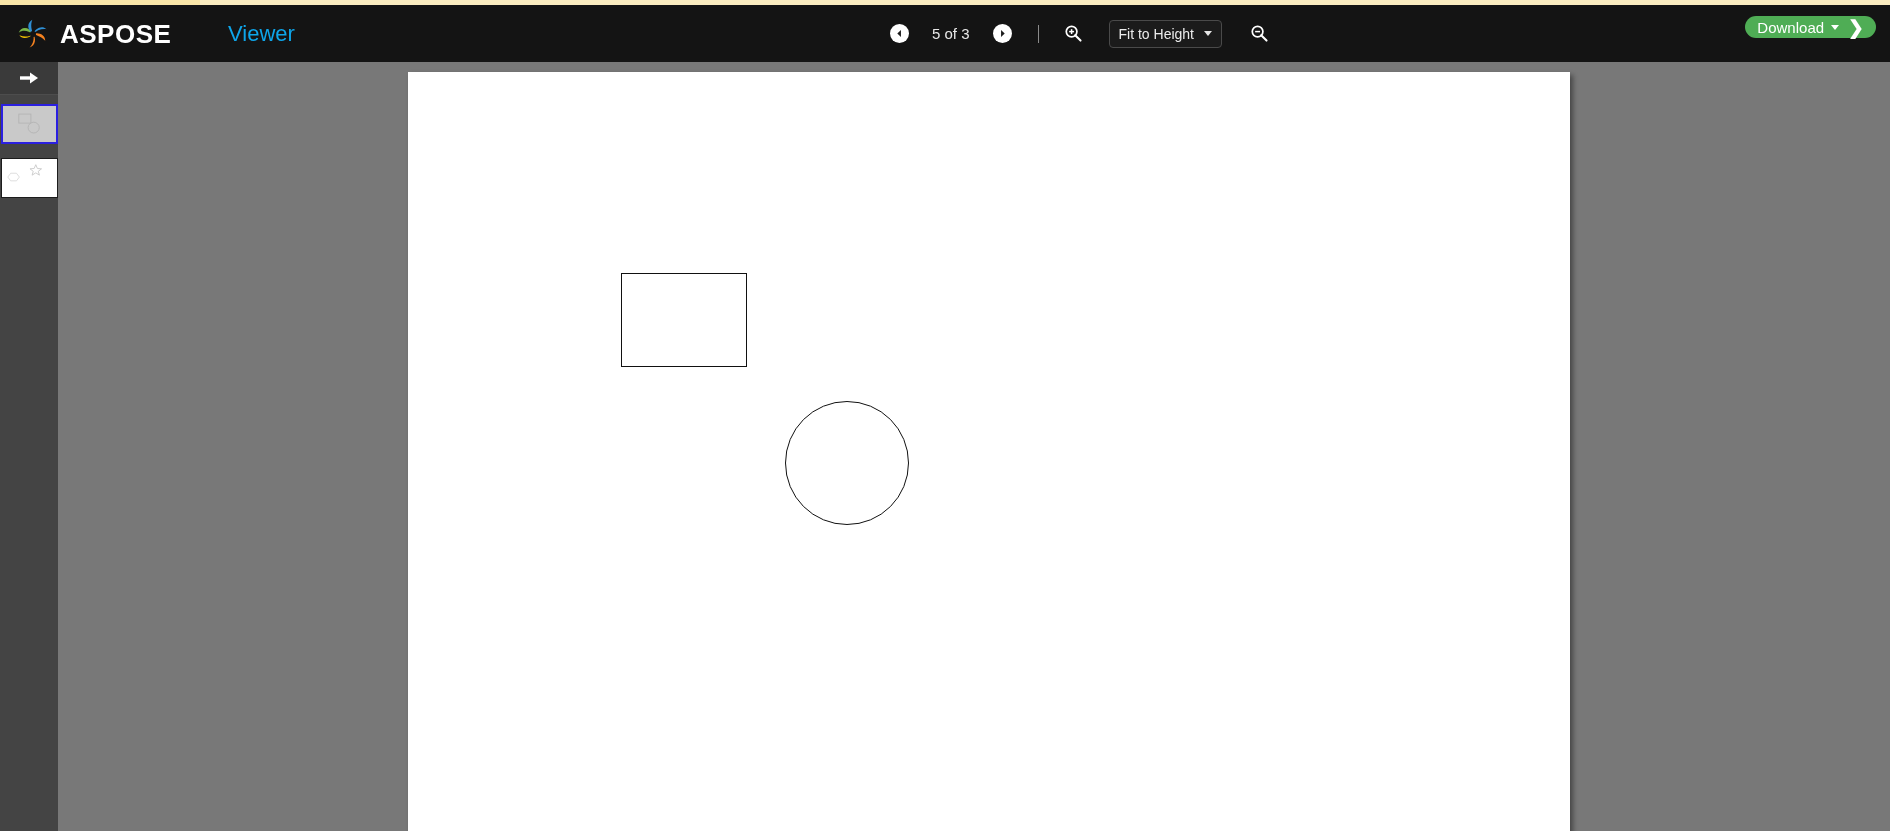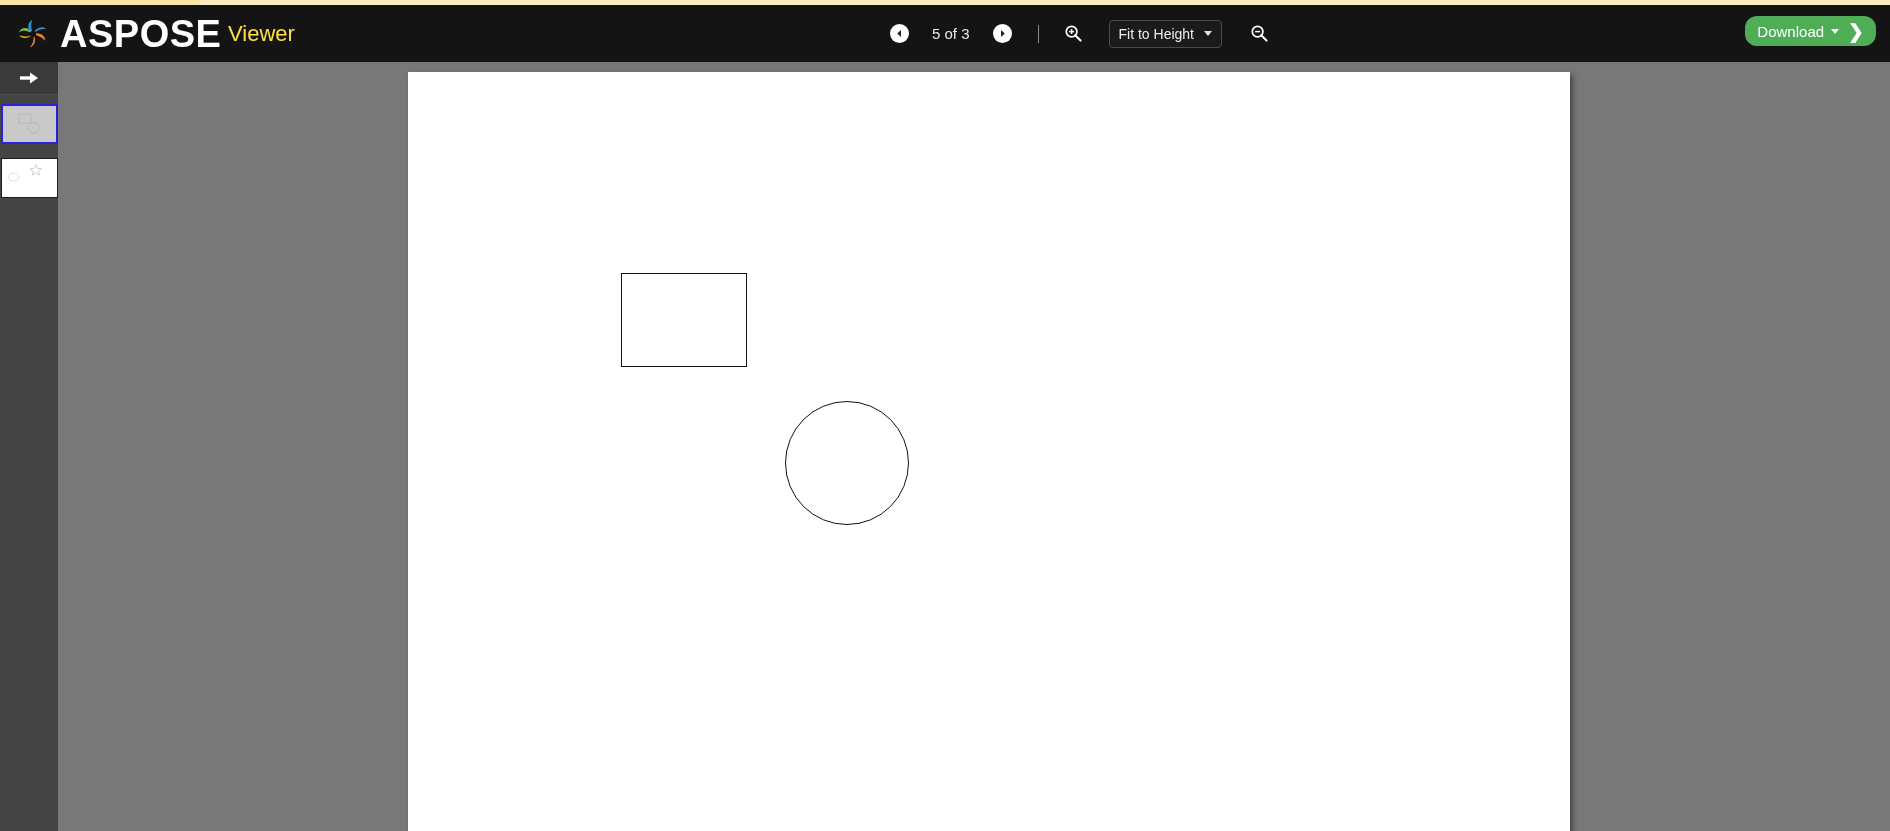--- a/index.html
+++ b/index.html
@@ -52,32 +52,32 @@
     display: flex;
     align-items: center;
     gap: 10px;
   }
   .logo-swirl {
     width: 34px; height: 34px;
     flex: none;
   }
   .brand-name {
     color: #ffffff;
-    font-size: 38px;
+    font-size: 26px;
     font-weight: bold;
     letter-spacing: 0.5px;
     line-height: 1;
   }
   .app-title {
     position: absolute;
     left: 228px; top: 0;
     height: 57px;
     display: flex;
     align-items: center;
-    color: #fde047;
+    color: #0ea5e9;
     font-size: 22px;
   }
 
   
   .toolbar {
     position: absolute;
     left: 880px; top: 0;
     height: 57px;
     display: flex;
     align-items: center;
@@ -144,21 +144,21 @@
     border-right: 4px solid transparent;
     border-top: 5px solid #e6e6e6;
   }
 
   .zoom-out-btn { margin-left: 18px; }
 
   
   .download-btn {
     position: absolute;
     right: 14px; top: 11px;
-    height: 30px;
+    height: 22px;
     background: #4fad55;
     border: none;
     border-radius: 12px;
     padding: 0 12px;
     display: flex;
     align-items: center;
     gap: 7px;
     cursor: pointer;
   }
   .download-label {

